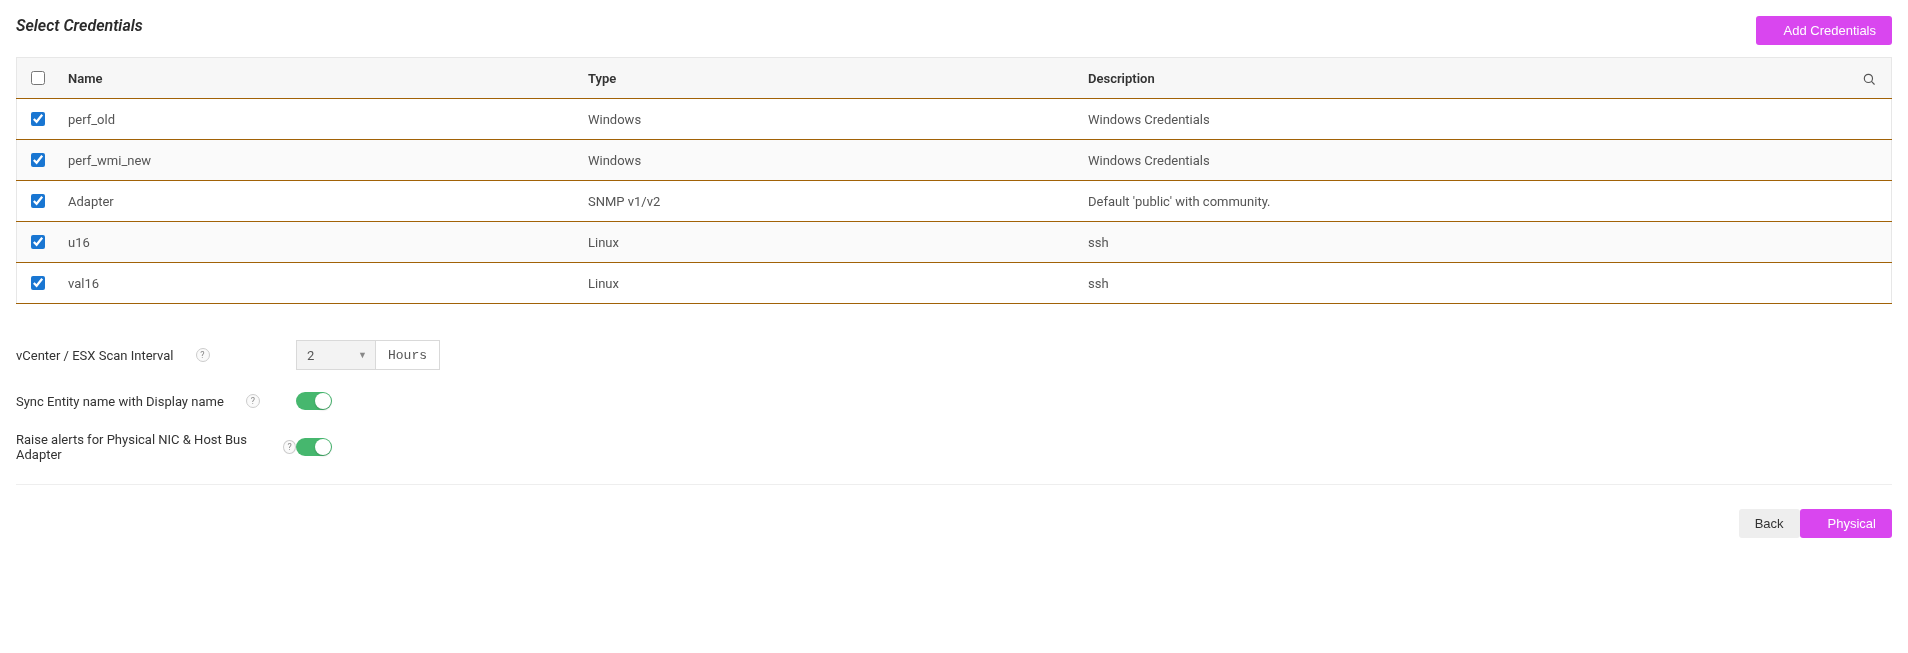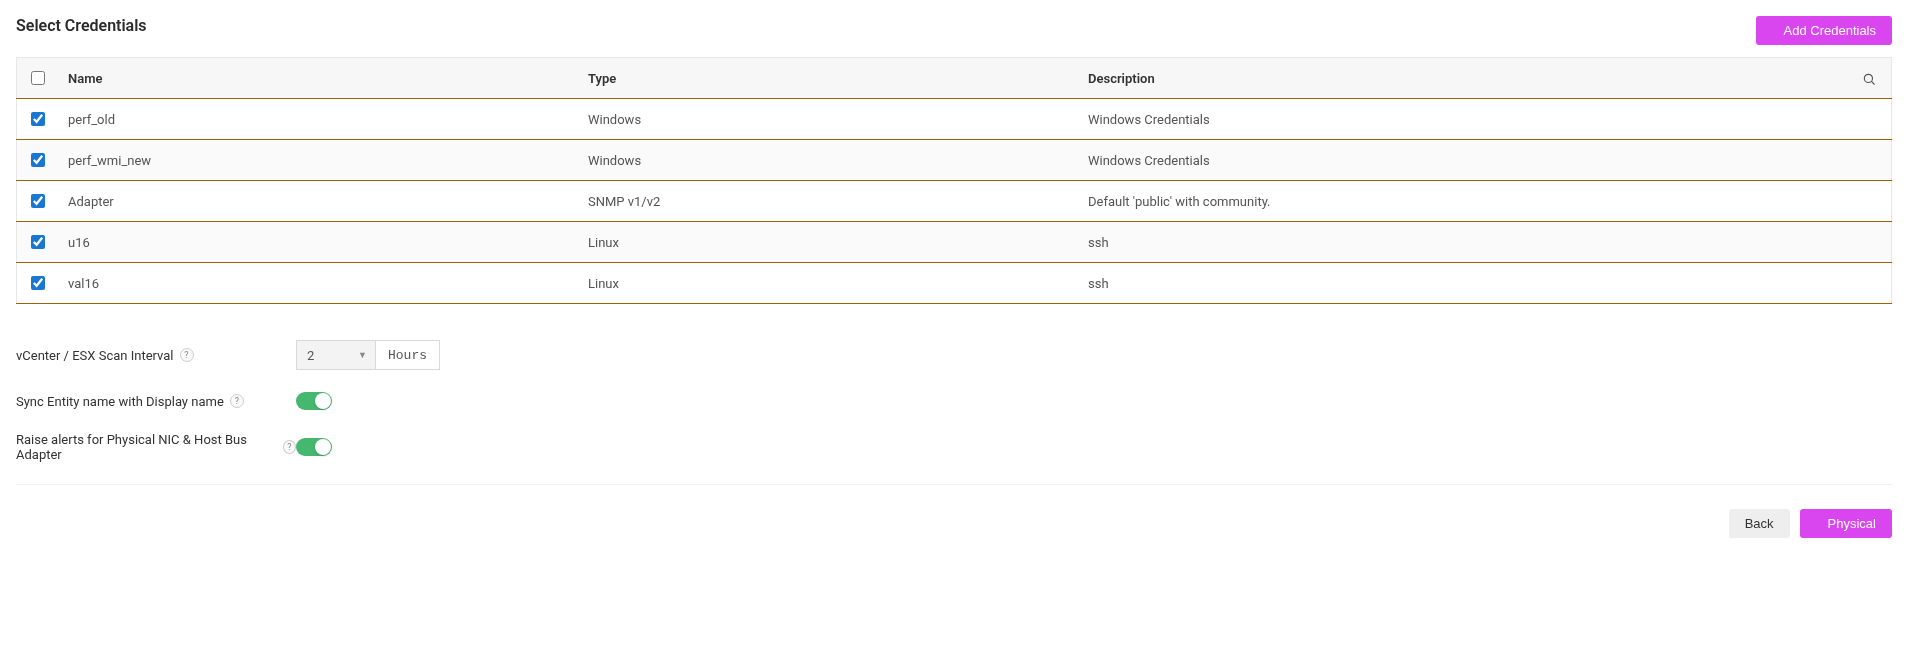--- a/index.html
+++ b/index.html
@@ -19,20 +19,21 @@
     display: flex;
     justify-content: space-between;
     align-items: flex-start;
     margin-bottom: 12px;
   }
   .header-left h2 {
     margin: 0 0 4px 0;
     font-size: 16px;
     font-weight: 600;
     color: #2b2b2b;
+    font-style: italic;
   }
   .header-left p {
     margin: 0;
     font-size: 12px;
     color: #8a8a8a;
   }
   .btn {
     display: inline-block;
     padding: 7px 16px;
     font-size: 13px;
@@ -93,21 +94,21 @@
     display: flex;
     align-items: center;
     margin-bottom: 22px;
   }
   .setting-label {
     width: 280px;
     font-size: 13px;
     color: #333;
     display: flex;
     align-items: center;
-    gap: 6px;
+    gap: 22px;
   }
   .help-icon {
     display: inline-flex;
     align-items: center;
     justify-content: center;
     width: 14px;
     height: 14px;
     border: 1px solid #ccc;
     border-radius: 50%;
     font-size: 9px;
@@ -171,21 +172,20 @@
     box-shadow: 0 1px 2px rgba(0,0,0,.2);
   }
   .divider {
     border: none;
     border-top: 1px solid #eee;
     margin: 10px 0 24px 0;
   }
   .footer {
     display: flex;
     justify-content: flex-end;
-    gap: 10px;
   }
 </style>
 </head>
 <body>
 
 <div class="page">
 
   <div class="header-row">
     <div class="header-left">
       <h2>Select Credentials</h2>

